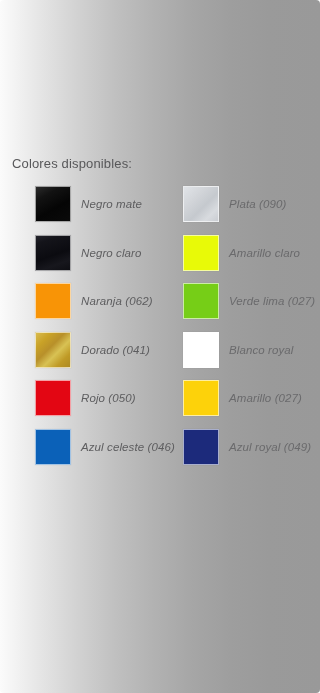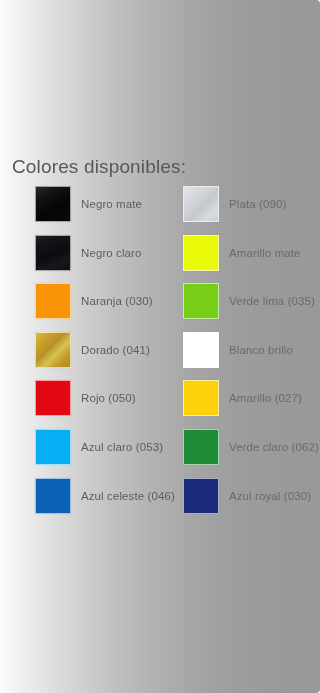--- a/index.html
+++ b/index.html
@@ -25,21 +25,21 @@
        #9a9a9a 84%,
        #999999 100%);
     border-radius: 4px;
   }
 
   
   #page-title {
     position: absolute;
     left: 12px;
     top: 156px;
-    font-size: 19px;
+    font-size: 13px;
     color: #58585a;
     letter-spacing: 0.15px;
     white-space: nowrap;
   }
 
   
   #color-grid {
     position: absolute;
     left: 0;
     top: 186px;
@@ -47,20 +47,21 @@
   }
   .grid-row {
     position: relative;
     height: 48.6px;
   }
   .color-cell {
     position: absolute;
     top: 0;
     height: 36px;
     display: block;
+    font-style: italic;
   }
   .color-cell.col-left  { left: 35px;  width: 150px; }
   .color-cell.col-right { left: 183px; width: 137px; }
 
   .swatch {
     position: absolute;
     left: 0;
     top: 0;
     width: 36px;
     height: 36px;
@@ -101,68 +102,58 @@
           <div class="swatch-label">Plata (090)</div>
         </div>
       </div>
       <div class="grid-row">
         <div class="color-cell col-left">
           <div class="swatch" style="background: linear-gradient(160deg, rgb(35, 35, 42) 0%, rgb(20, 20, 26) 18%, rgb(11, 11, 16) 55%, rgb(23, 23, 29) 78%, rgb(14, 14, 19) 100%);"></div>
           <div class="swatch-label">Negro claro</div>
         </div>
         <div class="color-cell col-right">
           <div class="swatch" style="background: rgb(232, 250, 7);"></div>
-          <div class="swatch-label">Amarillo mate</div>
+          <div class="swatch-label">Amarillo claro</div>
         </div>
       </div>
       <div class="grid-row">
         <div class="color-cell col-left">
           <div class="swatch" style="background: rgb(248, 148, 6);"></div>
-          <div class="swatch-label">Naranja (030)</div>
+          <div class="swatch-label">Naranja (062)</div>
         </div>
         <div class="color-cell col-right">
           <div class="swatch" style="background: rgb(118, 206, 23);"></div>
-          <div class="swatch-label">Verde lima (035)</div>
+          <div class="swatch-label">Verde lima (027)</div>
         </div>
       </div>
       <div class="grid-row">
         <div class="color-cell col-left">
           <div class="swatch" style="background: linear-gradient(135deg, rgb(217, 187, 78) 0%, rgb(201, 162, 39) 22%, rgb(184, 144, 42) 42%, rgb(216, 194, 84) 60%, rgb(191, 154, 38) 80%, rgb(173, 138, 34) 100%);"></div>
           <div class="swatch-label">Dorado (041)</div>
         </div>
         <div class="color-cell col-right">
           <div class="swatch" style="background: rgb(255, 255, 255);"></div>
-          <div class="swatch-label">Blanco brillo</div>
+          <div class="swatch-label">Blanco royal</div>
         </div>
       </div>
       <div class="grid-row">
         <div class="color-cell col-left">
           <div class="swatch" style="background: rgb(227, 6, 19);"></div>
           <div class="swatch-label">Rojo (050)</div>
         </div>
         <div class="color-cell col-right">
           <div class="swatch" style="background: rgb(253, 210, 10);"></div>
           <div class="swatch-label">Amarillo (027)</div>
         </div>
       </div>
       <div class="grid-row">
         <div class="color-cell col-left">
-          <div class="swatch" style="background: rgb(6, 174, 245);"></div>
-          <div class="swatch-label">Azul claro (053)</div>
-        </div>
-        <div class="color-cell col-right">
-          <div class="swatch" style="background: rgb(30, 139, 54);"></div>
-          <div class="swatch-label">Verde claro (062)</div>
-        </div>
-      </div>
-      <div class="grid-row">
-        <div class="color-cell col-left">
           <div class="swatch" style="background: rgb(11, 97, 184);"></div>
           <div class="swatch-label">Azul celeste (046)</div>
         </div>
         <div class="color-cell col-right">
           <div class="swatch" style="background: rgb(28, 42, 123);"></div>
-          <div class="swatch-label">Azul royal (030)</div>
+          <div class="swatch-label">Azul royal (049)</div>
         </div>
       </div>
     </div>
 
 </div>
 
 </body></html>

